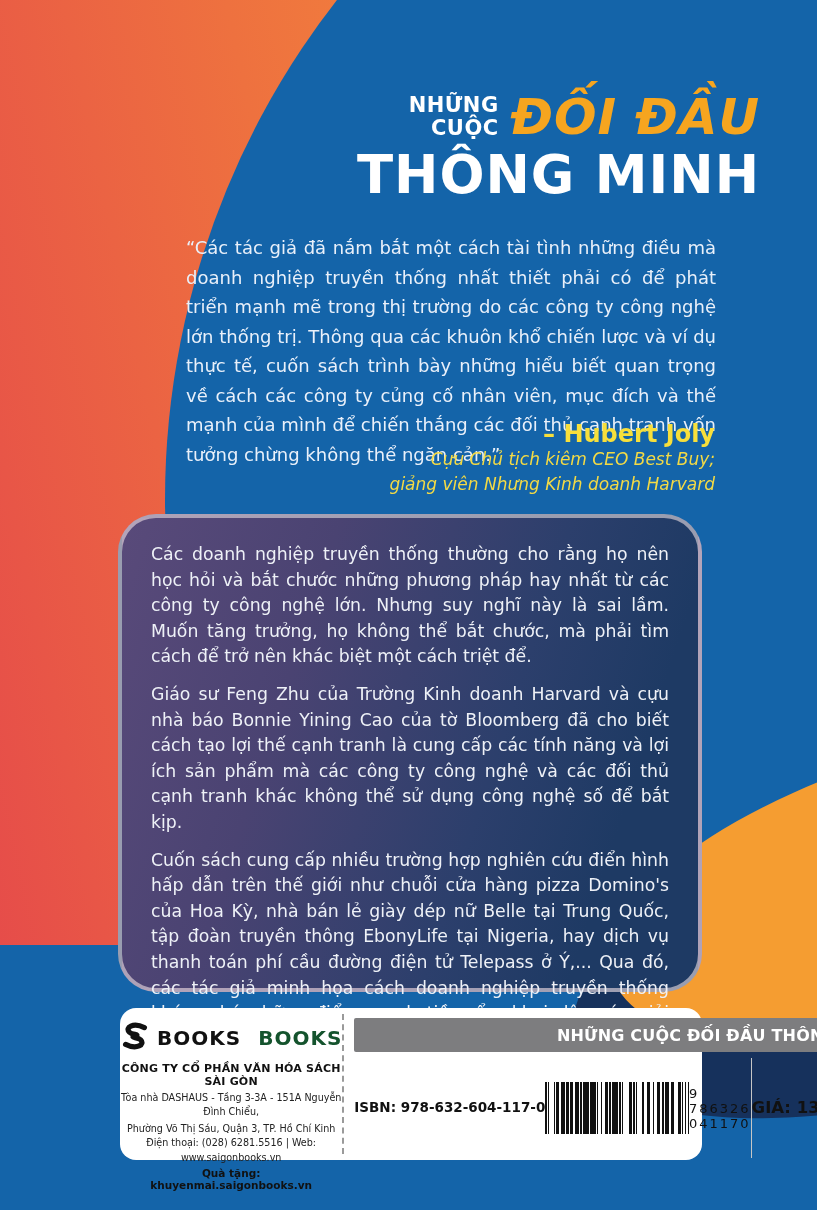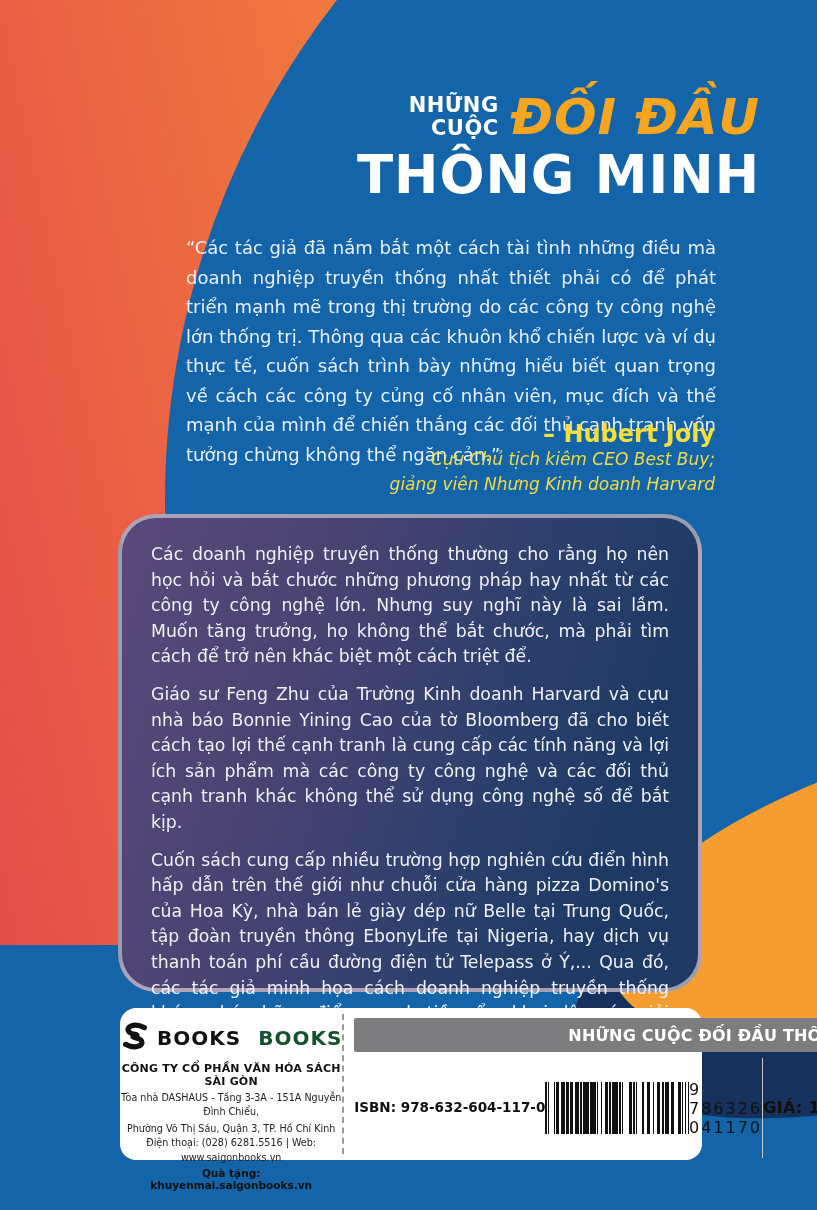--- a/index.html
+++ b/index.html
@@ -72,21 +72,21 @@
     letter-spacing:.2px;border-radius:2px;
   }
   .code-cols{display:flex;margin-top:6px;height:100px;}
   .code-col{flex:1;display:flex;align-items:center;}
   .code-col.first{border-right:1px solid #c6c6c6;}
   .isbn-text{font-size:13.5px;font-weight:600;margin-bottom:3px;white-space:nowrap;}
   .price-text{font-size:16.5px;font-weight:bold;margin-bottom:2px;white-space:nowrap;}
   .barcode{display:flex;height:52px;align-items:stretch;}
   .barcode .bar{background:#111;}
   .barcode .space{background:transparent;}
-  .barcode-num{font-size:16px;letter-spacing:2px;margin-top:1px;font-family:"DejaVu Sans",sans-serif;}
+  .barcode-num{font-size:13px;letter-spacing:2px;margin-top:1px;font-family:"DejaVu Sans",sans-serif;}
 </style>
 </head>
 <body>
 
 <div class="page">
 
   <div class="blue-circle"></div>
   <div class="blue-bottom"></div>
   <div class="navy-crescent"></div>
   <div class="orange-blob"></div>

